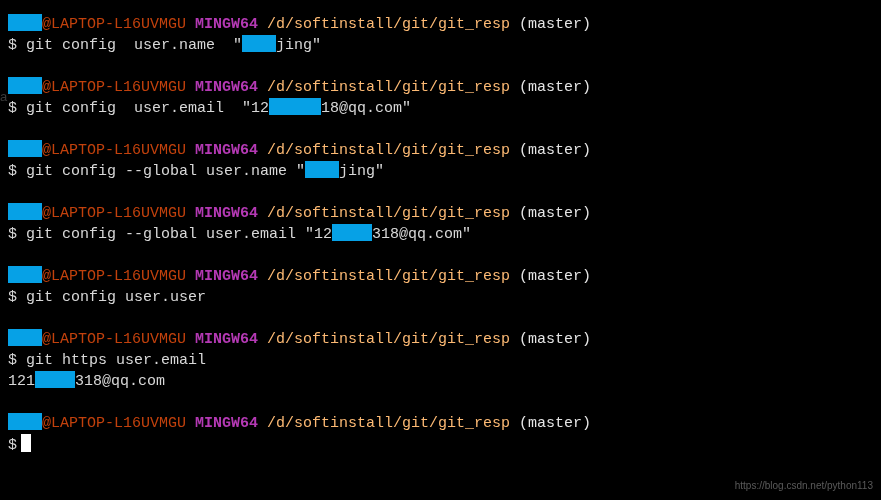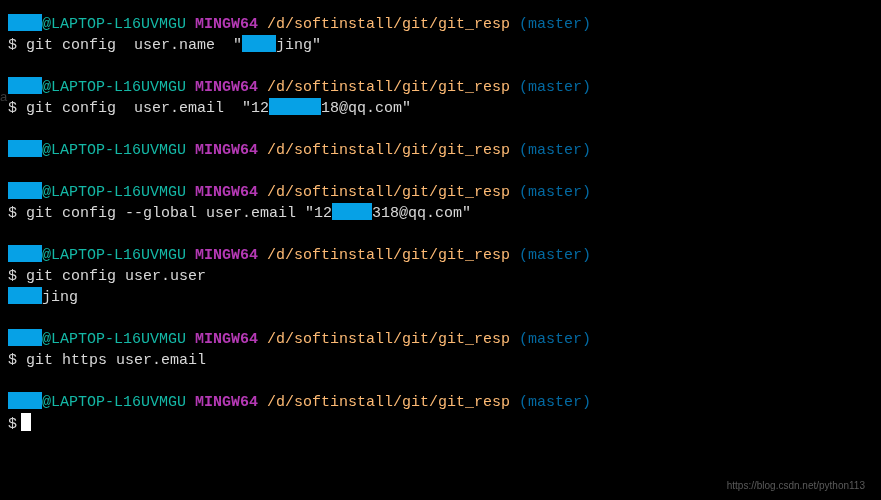--- a/index.html
+++ b/index.html
@@ -11,24 +11,24 @@
       font-size: 15px;
       line-height: 21px;
       color: #d8d8d8;
       padding: 14px 8px;
       position: relative;
       overflow: hidden;
     }
     .block { margin-bottom: 21px; }
     .block:last-of-type { margin-bottom: 0; }
     .line { white-space: pre; }
-    .user { color: #14b8a6; }
+    .user { color: #c2410c; }
     .host { color: #b439b4; font-weight: bold; }
     .path { color: #fdba74; }
-    .branch { color: #0369a1; }
+    .branch { color: #e5e5e5; }
     .txt { color: #d8d8d8; }
     .redact {
       display: inline-block;
       background: #06a1e6;
       vertical-align: -3px;
       height: 17px;
     }
     .r-sm { width: 34px; }
     .r-md { width: 52px; }
     .r-lg { width: 40px; }
@@ -36,21 +36,21 @@
       display: inline-block;
       width: 10px;
       height: 18px;
       background: #fff;
       vertical-align: -3px;
       margin-left: 4px;
     }
     .watermark {
       position: absolute;
       bottom: 4px;
-      right: 16px;
+      right: 8px;
       font-size: 10px;
       color: #5a5a5a;
       font-family: sans-serif;
     }
     .left-cut {
       position: absolute;
       left: 0;
       top: 86px;
       font-size: 13px;
       color: #3a3a3a;
@@ -65,36 +65,37 @@
   <div class="line"><span class="txt">$ </span><span class="txt">git config  user.name  "</span><span class="redact r-sm"></span><span class="txt">jing"</span></div>
 </div>
 
 <div class="block">
   <div class="line"><span class="redact r-sm"></span><span class="user">@LAPTOP-L16UVMGU</span><span class="host"> MINGW64 </span><span class="path">/d/softinstall/git/git_resp</span><span class="branch"> (master)</span></div>
   <div class="line"><span class="txt">$ </span><span class="txt">git config  user.email  "12</span><span class="redact r-md"></span><span class="txt">18@qq.com"</span></div>
 </div>
 
 <div class="block">
   <div class="line"><span class="redact r-sm"></span><span class="user">@LAPTOP-L16UVMGU</span><span class="host"> MINGW64 </span><span class="path">/d/softinstall/git/git_resp</span><span class="branch"> (master)</span></div>
+  <div class="line"><span class="txt">$ </span><span class="txt">git config --global user.name "</span><span class="redact r-sm"></span><span class="txt">jing"</span></div>
 </div>
 
 <div class="block">
   <div class="line"><span class="redact r-sm"></span><span class="user">@LAPTOP-L16UVMGU</span><span class="host"> MINGW64 </span><span class="path">/d/softinstall/git/git_resp</span><span class="branch"> (master)</span></div>
   <div class="line"><span class="txt">$ </span><span class="txt">git config --global user.email "12</span><span class="redact r-lg"></span><span class="txt">318@qq.com"</span></div>
 </div>
 
 <div class="block">
   <div class="line"><span class="redact r-sm"></span><span class="user">@LAPTOP-L16UVMGU</span><span class="host"> MINGW64 </span><span class="path">/d/softinstall/git/git_resp</span><span class="branch"> (master)</span></div>
   <div class="line"><span class="txt">$ </span><span class="txt">git config user.user</span></div>
-  <div class="line"><span class="redact r-sm"></span><span class="txt">jing</span></div>
 </div>
 
 <div class="block">
   <div class="line"><span class="redact r-sm"></span><span class="user">@LAPTOP-L16UVMGU</span><span class="host"> MINGW64 </span><span class="path">/d/softinstall/git/git_resp</span><span class="branch"> (master)</span></div>
   <div class="line"><span class="txt">$ </span><span class="txt">git https user.email</span></div>
+  <div class="line"><span class="txt">121</span><span class="redact r-lg"></span><span class="txt">318@qq.com</span></div>
 </div>
 
 <div class="block">
   <div class="line"><span class="redact r-sm"></span><span class="user">@LAPTOP-L16UVMGU</span><span class="host"> MINGW64 </span><span class="path">/d/softinstall/git/git_resp</span><span class="branch"> (master)</span></div>
   <div class="line"><span class="txt">$</span><span class="cursor"></span></div>
 </div>
 
 <span class="left-cut">a</span>
 <div class="watermark">https://blog.csdn.net/python113</div>
 

